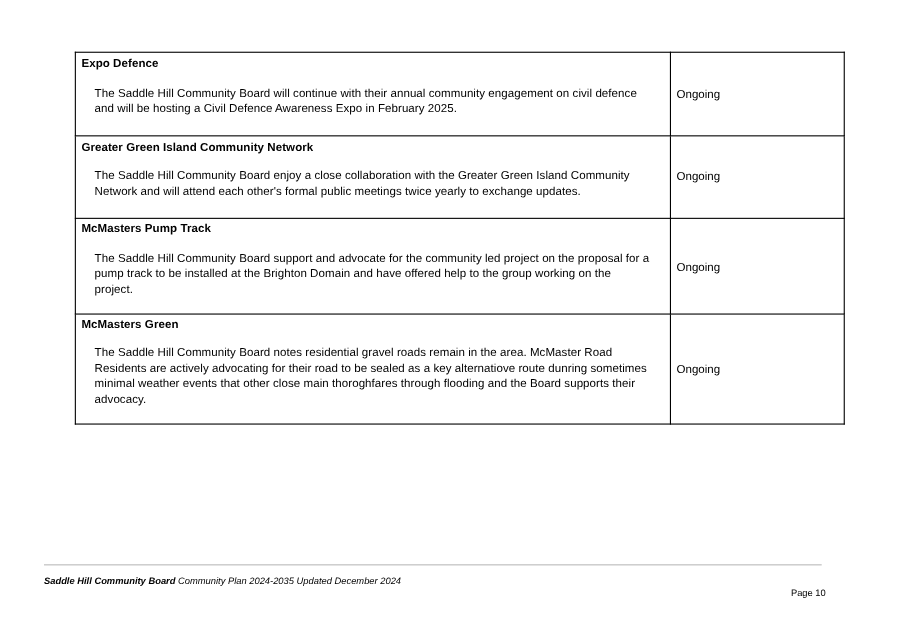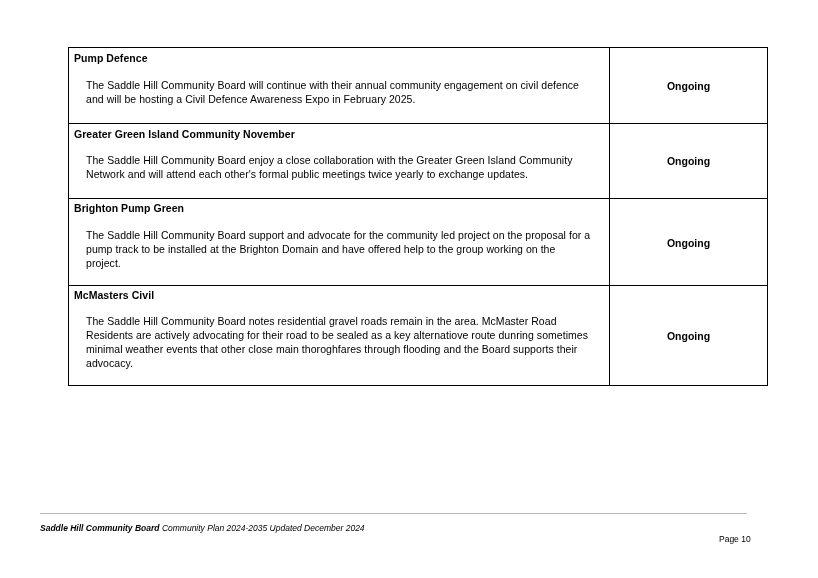--- a/index.html
+++ b/index.html
@@ -34,23 +34,21 @@
   .doc-table td {
     border: 1px solid #000000;
     vertical-align: top;
     padding: 4px 5px 5px 5px;
   }
   .col-desc {
     width: 530px;
   }
   .col-status {
     width: 147px;
-    text-align: center;
     vertical-align: middle !important;
-    font-weight: bold;
   }
   .row-title {
     font-weight: bold;
     font-size: 10.5px;
     line-height: 13.5px;
     margin: 0 0 0 0;
     letter-spacing: 0.05px;
   }
   .row-body {
     font-size: 10.5px;
@@ -102,48 +100,48 @@
 </style>
 </head>
 <body>
 
 <div class="page">
 
   <table class="doc-table">
     <tbody>
       <tr>
         <td class="col-desc">
-          <p class="row-title">Pump Defence</p>
+          <p class="row-title">Expo Defence</p>
           <p class="row-body">The Saddle Hill Community Board will continue with their annual community engagement on civil defence and will be hosting a Civil Defence Awareness Expo in February 2025.</p>
         </td>
         <td class="col-status">
           <span class="status-text">Ongoing</span>
         </td>
       </tr>
       <tr>
         <td class="col-desc">
-          <p class="row-title">Greater Green Island Community November</p>
+          <p class="row-title">Greater Green Island Community Network</p>
           <p class="row-body">The Saddle Hill Community Board enjoy a close collaboration with the Greater Green Island Community Network and will attend each other's formal public meetings twice yearly to exchange updates.</p>
         </td>
         <td class="col-status">
           <span class="status-text">Ongoing</span>
         </td>
       </tr>
       <tr class="tight">
         <td class="col-desc">
-          <p class="row-title">Brighton Pump Green</p>
+          <p class="row-title">McMasters Pump Track</p>
           <p class="row-body">The Saddle Hill Community Board support and advocate for the community led project on the proposal for a pump track to be installed at the Brighton Domain and have offered help to the group working on the project.</p>
         </td>
         <td class="col-status">
           <span class="status-text">Ongoing</span>
         </td>
       </tr>
       <tr class="tight">
         <td class="col-desc">
-          <p class="row-title">McMasters Civil</p>
+          <p class="row-title">McMasters Green</p>
           <p class="row-body">The Saddle Hill Community Board notes residential gravel roads remain in the area.   McMaster Road Residents are actively advocating for their road to be sealed as a key alternatiove route dunring sometimes minimal weather events that other close main thoroghfares through flooding and the Board supports their advocacy.</p>
         </td>
         <td class="col-status">
           <span class="status-text">Ongoing</span>
         </td>
       </tr>
     </tbody>
   </table>
 
   <div class="footer-rule"></div>

